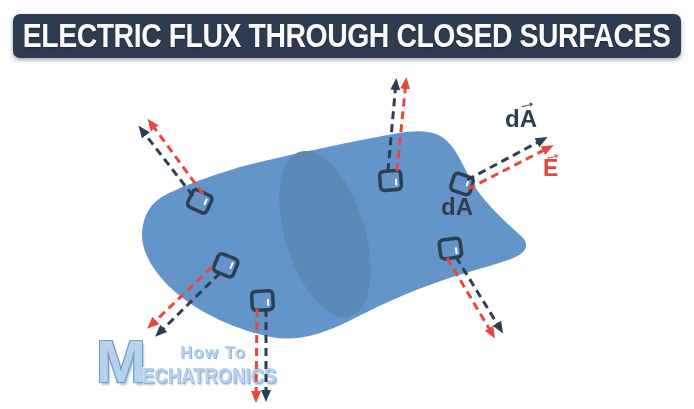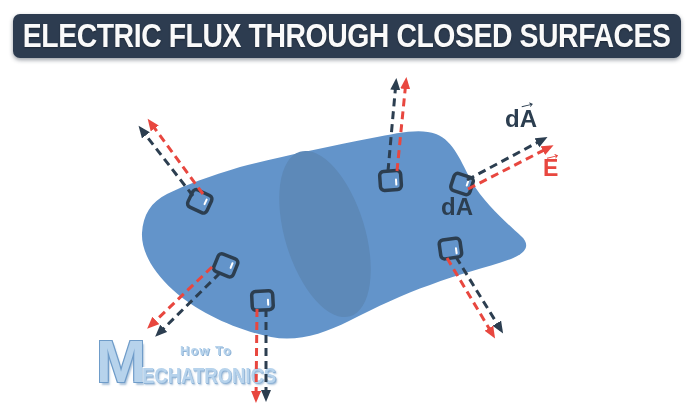--- a/index.html
+++ b/index.html
@@ -46,21 +46,21 @@
   #label-da{position:absolute;left:441px;top:193px;font-size:24px;font-weight:bold;color:var(--navy);}
   
   #logo{position:absolute;left:96px;top:334px;width:180px;height:72px;}
   #logo-m{
     position:absolute;left:0;top:-2px;font-size:60px;font-weight:bold;line-height:1;
     color:var(--logo-blue);
     text-shadow:-1px -1px 0 var(--logo-edge),1px -1px 0 var(--logo-edge),
                 -1px 1px 0 var(--logo-edge),1px 1px 0 var(--logo-edge),2px 3px 2px rgba(90,135,181,.5);
   }
   #logo-howto{
-    position:absolute;left:84px;top:9px;font-size:13px;font-weight:bold;letter-spacing:1px;
+    position:absolute;left:84px;top:9px;font-size:17px;font-weight:bold;letter-spacing:1px;
     color:var(--logo-blue);
     text-shadow:1px 1px 0 #8fb3d6,-1px -1px 0 #ffffff;
   }
   #logo-rest{
     position:absolute;left:46px;top:29px;font-size:22px;font-weight:bold;
     color:var(--logo-blue);transform:scaleX(.84);transform-origin:0 0;white-space:nowrap;
     text-shadow:1px 1px 0 #8fb3d6,-1px -1px 0 #ffffff,2px 2px 2px rgba(90,135,181,.5);
   }
   #logo-url{
     position:absolute;left:1px;top:56px;font-family:"DejaVu Sans Mono",monospace;

